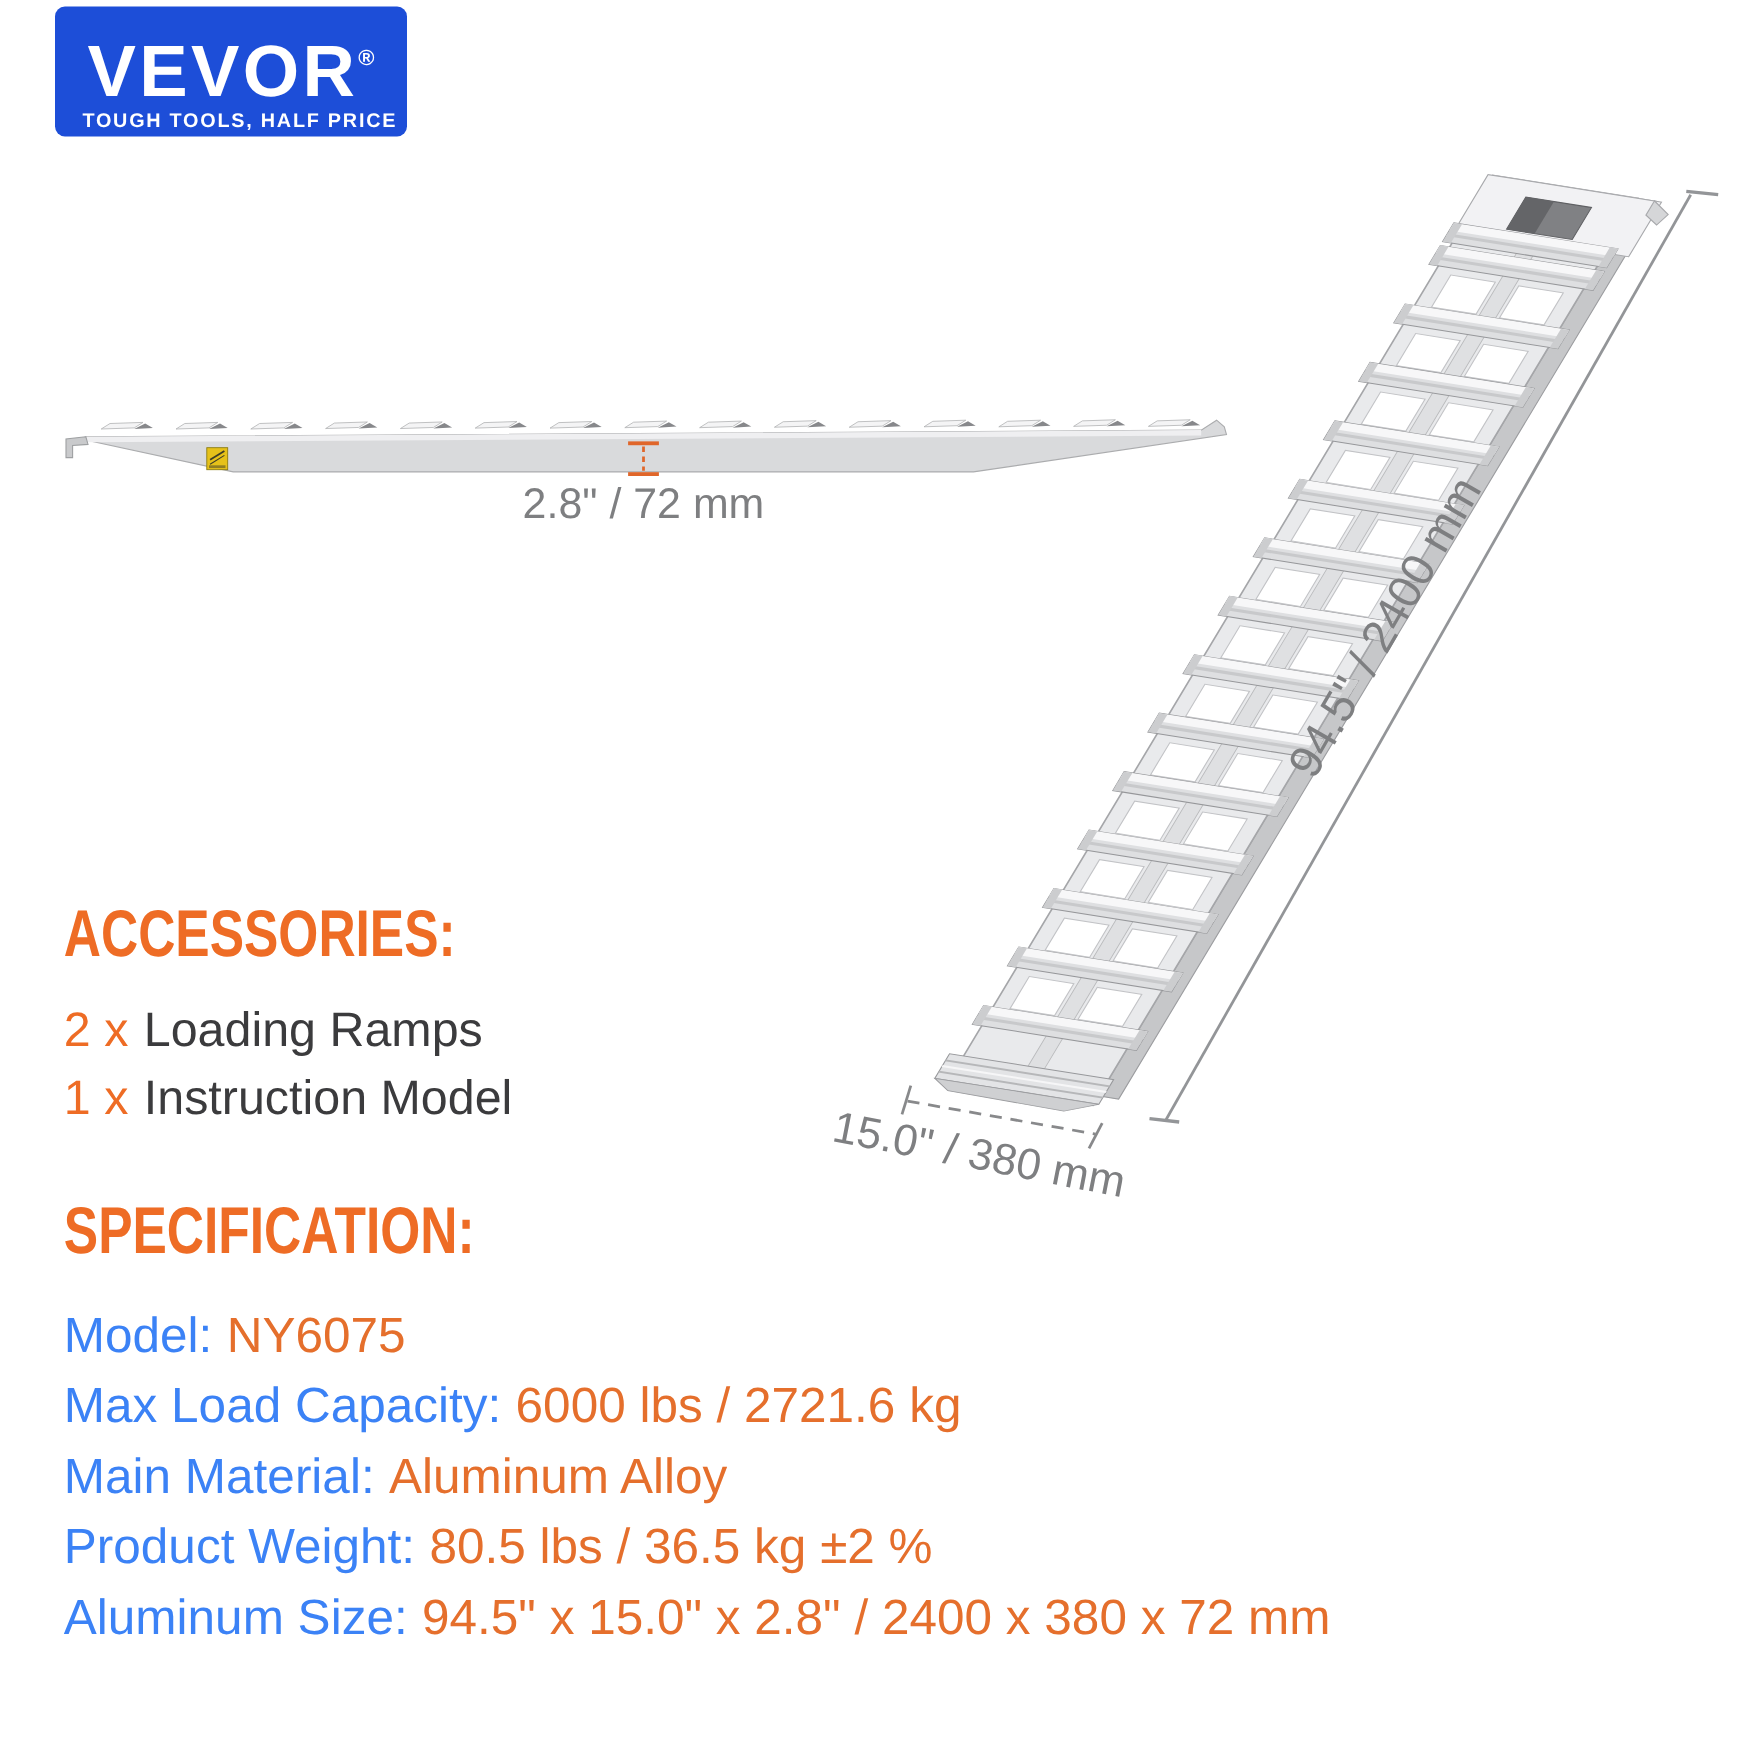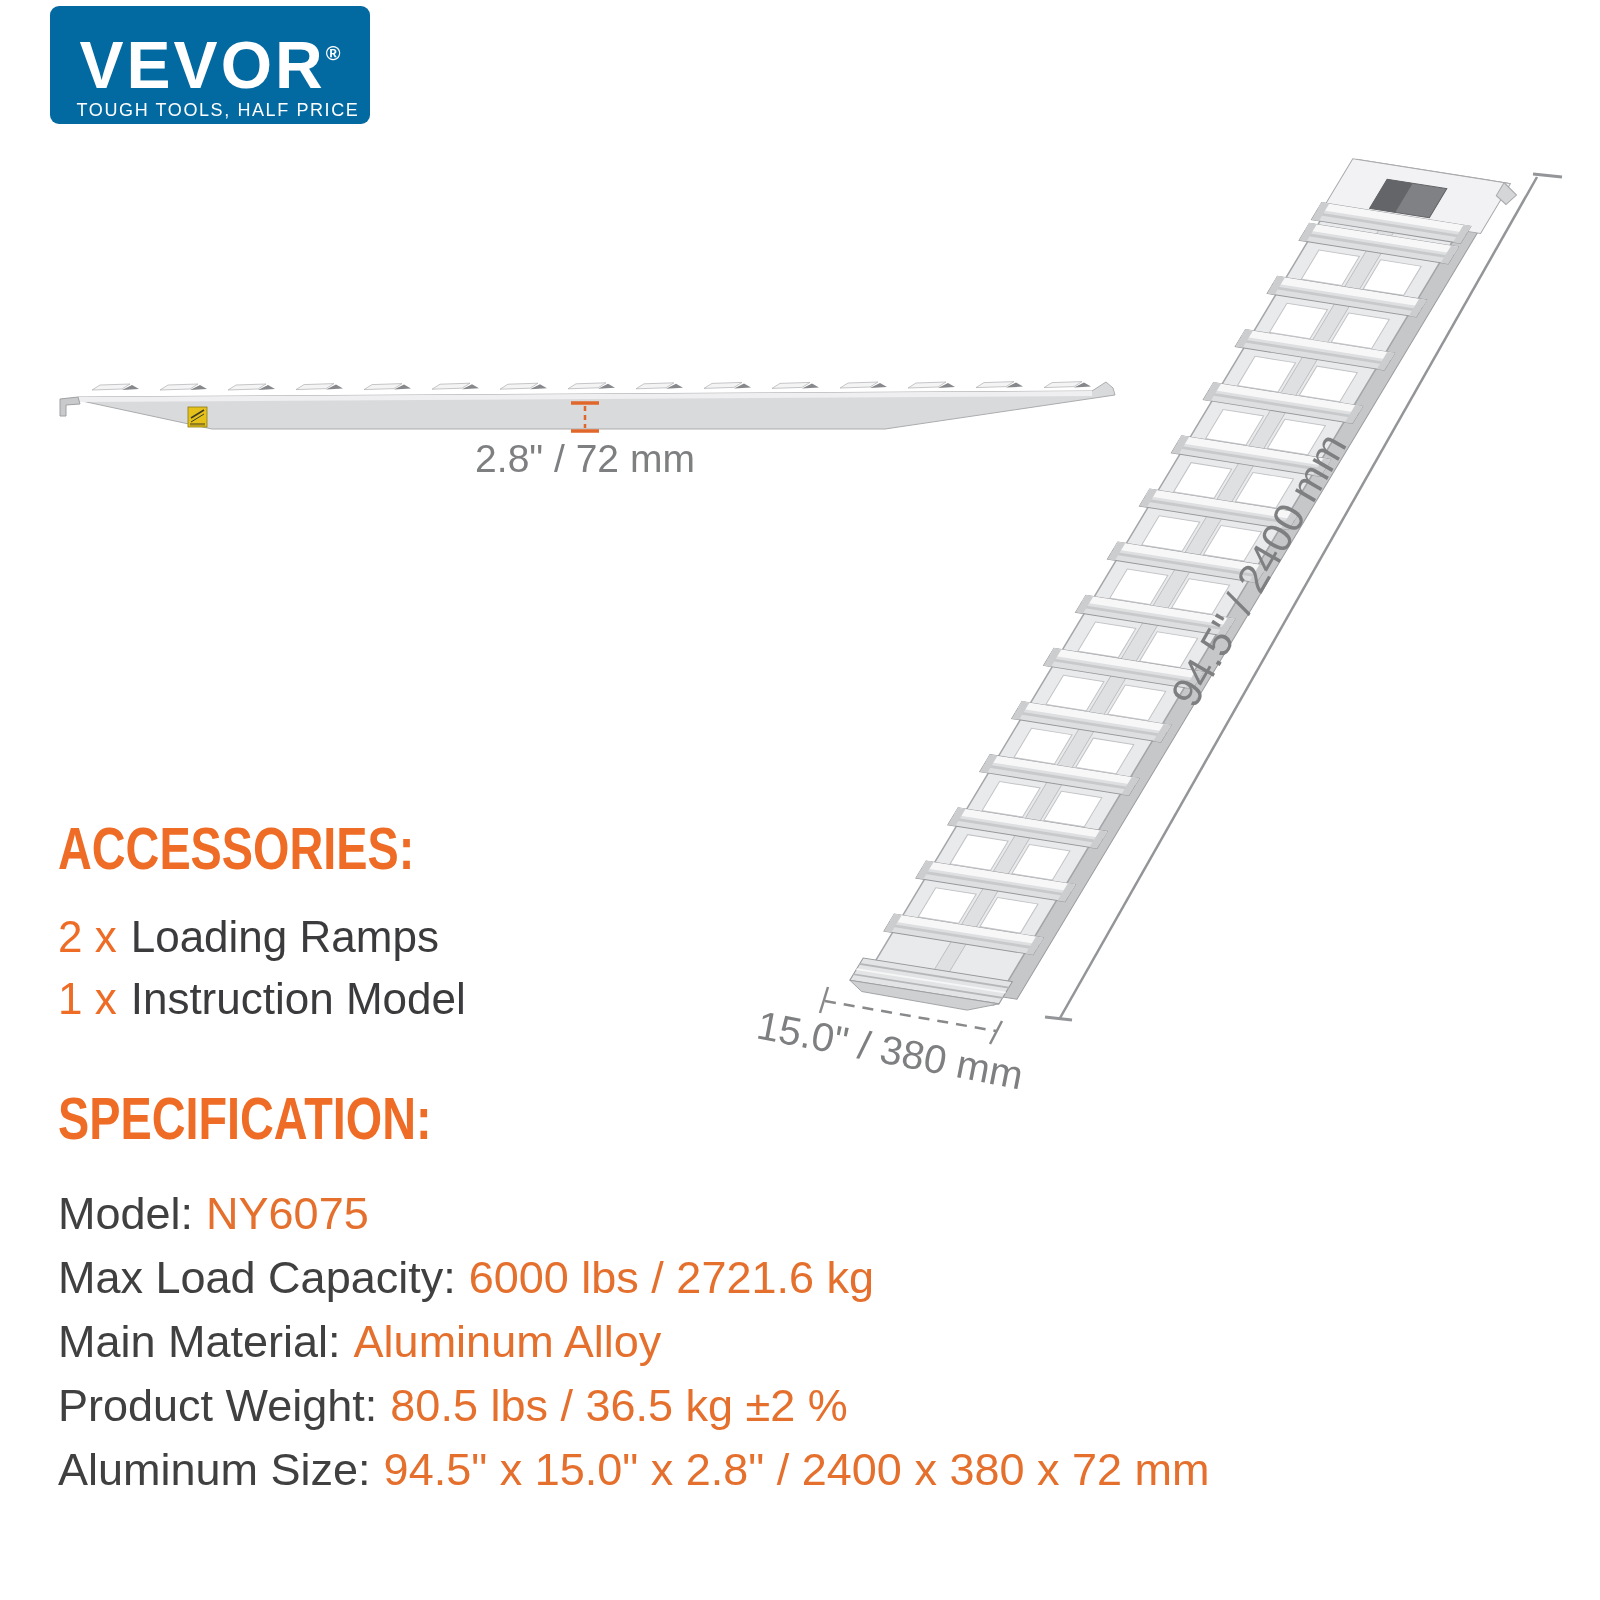--- a/index.html
+++ b/index.html
@@ -3,46 +3,46 @@
 <meta charset="utf-8">
 <style>
   html,body{margin:0;padding:0;}
   body{
     width:1600px;height:1600px;position:relative;background:#ffffff;
     font-family:"Liberation Sans","DejaVu Sans",sans-serif;overflow:hidden;
   }
   
   .logo{
     position:absolute;left:50px;top:6px;width:320px;height:118px;
-    background:#0369a1;border-radius:9px;color:#fff;text-align:center;
+    background:#1d4ed8;border-radius:9px;color:#fff;text-align:center;
   }
   .logo .wordmark{
     margin-top:16px;font-size:66px;font-weight:bold;letter-spacing:3px;
     line-height:62px;white-space:nowrap;
   }
   .logo .reg{font-size:20px;vertical-align:28px;letter-spacing:0;}
   .logo .tagline{
-    margin-top:4px;font-size:18px;font-weight:normal;letter-spacing:1.6px;white-space:nowrap;padding-left:16px;
+    margin-top:4px;font-size:18px;font-weight:bold;letter-spacing:1.6px;white-space:nowrap;padding-left:16px;
   }
   
   .sec-title{
     position:absolute;left:58px;color:#ee6c25;font-weight:bold;font-size:60px;
     transform:scaleX(0.78);transform-origin:left center;letter-spacing:0px;white-space:nowrap;
   }
   .acc-title{top:814px;}
   .spec-title{top:1084px;}
   
   .acc-list{position:absolute;left:58px;top:906px;}
   .acc-line{font-size:44px;line-height:62px;white-space:nowrap;}
   .acc-line .qty{color:#ee6c25;margin-right:14px;}
   .acc-line .lbl{color:#3b3b3d;}
   
   .spec-list{position:absolute;left:58px;top:1182px;}
   .spec-line{font-size:45px;line-height:64px;white-space:nowrap;}
-  .spec-line .lbl{color:#404040;margin-right:13px;}
+  .spec-line .lbl{color:#3b82f6;margin-right:13px;}
   .spec-line .val{color:#e56f2c;}
   
   .dim-label{
     position:absolute;color:#7e7f81;text-align:center;white-space:nowrap;
   }
   .dim-thickness{left:435px;top:437px;width:300px;font-size:39px;}
   .dim-length{
     left:1059px;top:546px;width:400px;font-size:42px;
     transform:rotate(-60deg);transform-origin:center center;
   }

